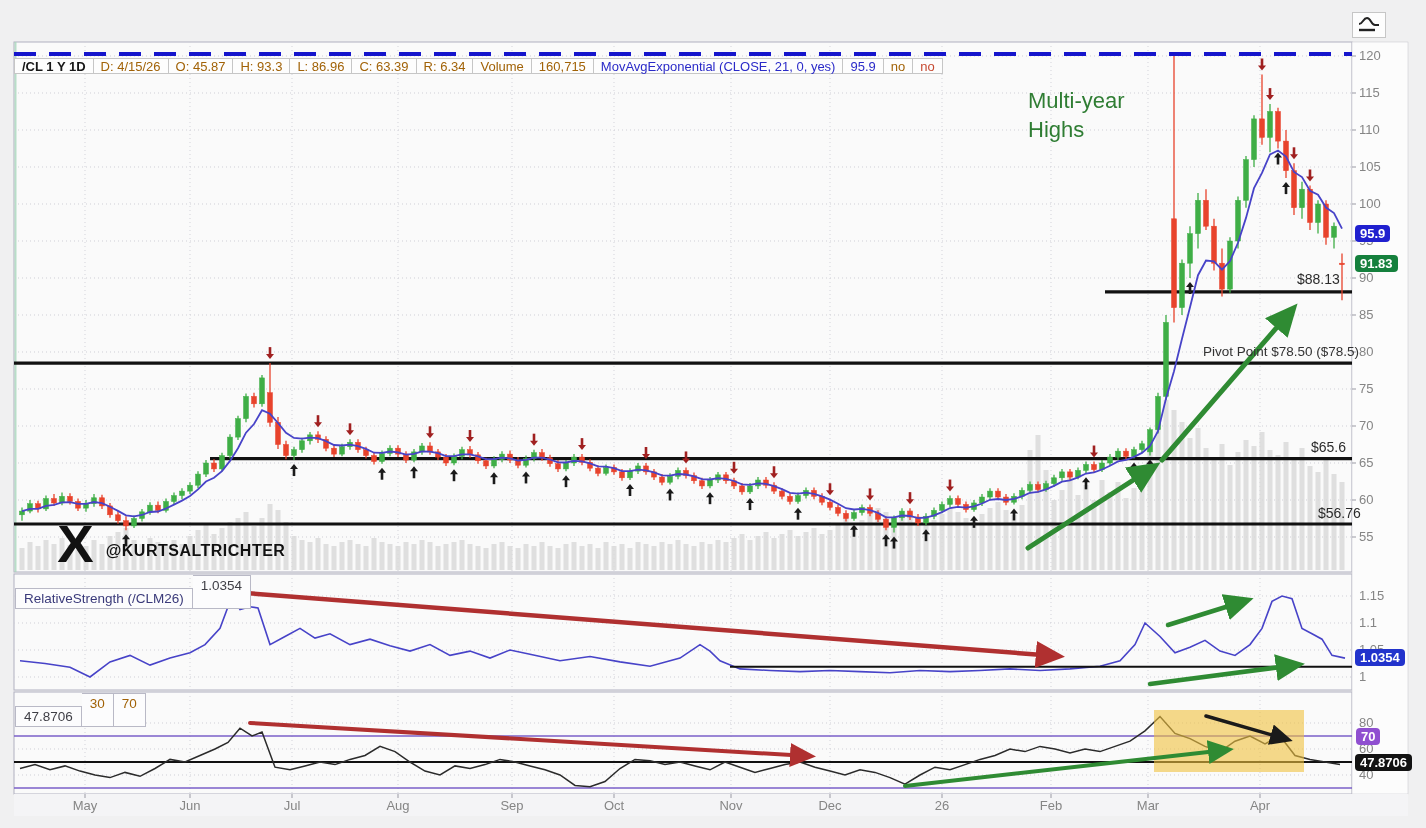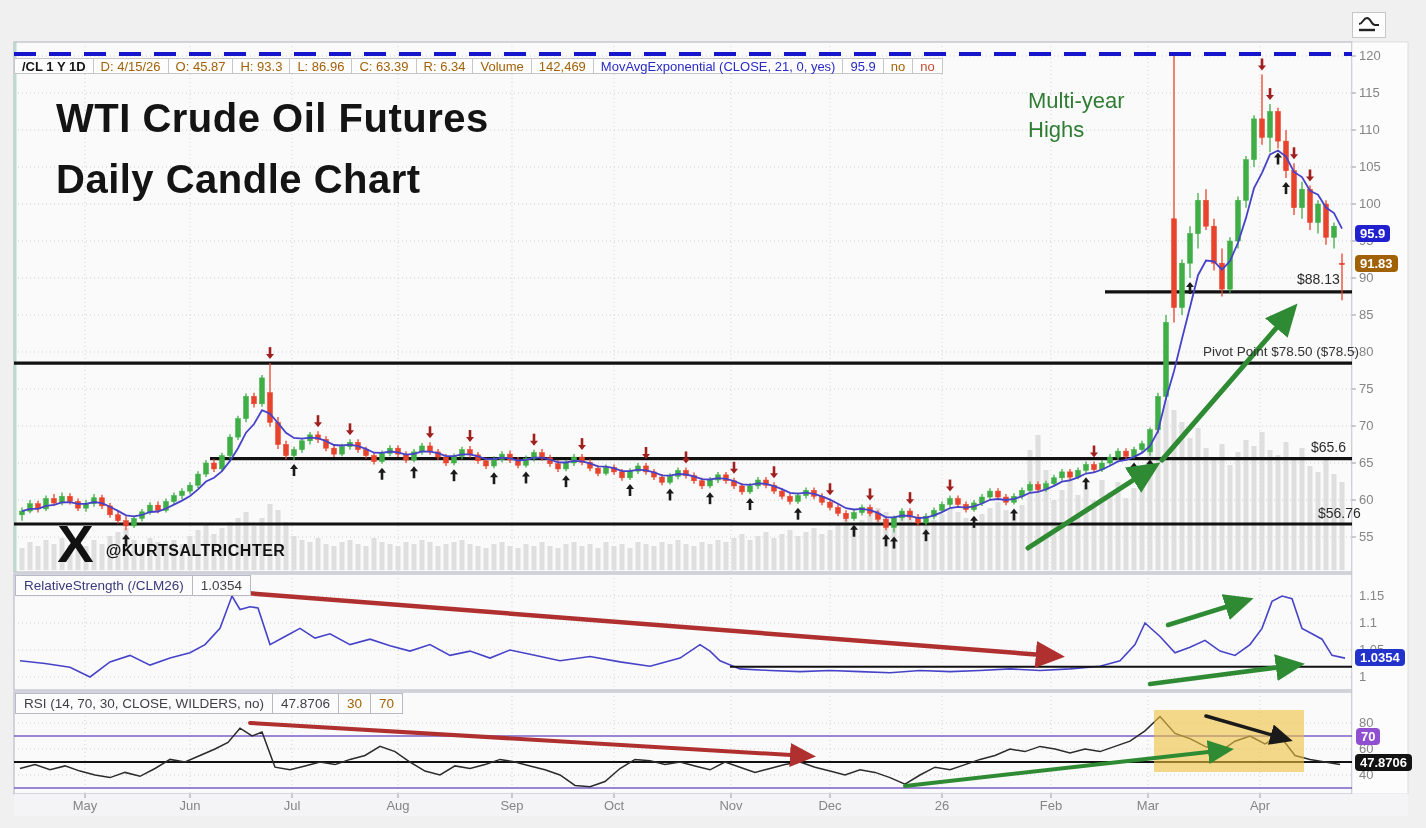--- a/index.html
+++ b/index.html
@@ -24,29 +24,29 @@
     color:#2f7d33;z-index:4;}
   .lvl{font-size:14px;color:#2b2b2b;z-index:4;}
   #pivot-label{top:344px;left:1203px;font-size:13.5px;color:#333;z-index:4;}
   #lvl88{top:271px;left:1297px;}
   #lvl65{top:439px;left:1311px;}
   #lvl56{top:505px;left:1298px;margin-left:20px;}
   
   .badge{z-index:6;font-size:13px;font-weight:bold;color:#fff;border-radius:4px;
     padding:1px 5px;line-height:15px;}
   #badge-ema{top:225px;left:1355px;background:#2020cf;}
-  #badge-last{top:255px;left:1355px;background:#a16207;}
+  #badge-last{top:255px;left:1355px;background:#15803d;}
   #badge-rs{top:649px;left:1355px;background:#2233cc;}
   #badge-rsi70{top:728px;left:1356px;background:#8f4fd0;}
   #badge-rsival{top:754px;left:1355px;background:#131313;}
   
   .phead{display:flex;z-index:5;}
   .pcell{background:#fcfcfd;border:1px solid #b9b9c6;border-left:none;font-size:13.5px;
     color:#3f3f46;padding:2px 8px;white-space:nowrap;}
-  .pcell:first-child{border-left:1px solid #b9b9c6;}
+  .pcell:first-child{border-left:1px solid #b9b9c6;margin-top:13px;}
   #rs-header{top:575px;left:15px;}
   #rs-header .pcell:first-child{color:#3a3a7a;}
   #rsi-header{top:693px;left:15px;}
   .purple{color:#a16207;}
   
   #watermark{top:518px;left:58px;display:flex;align-items:center;z-index:4;color:#111;}
   #x-glyph{font-size:52px;font-weight:900;transform:scaleX(1.05);line-height:52px;}
   #wm-handle{font-size:16px;font-weight:bold;letter-spacing:.5px;margin-left:13px;margin-top:14px;}
   svg{display:block;}
 </style>
@@ -829,38 +829,34 @@
 
   <div id="toolbar" class="abs">
     <div class="tcell">/CL 1 Y 1D</div>
     <div class="tcell">D: 4/15/26</div>
     <div class="tcell">O: 45.87</div>
     <div class="tcell">H: 93.3</div>
     <div class="tcell">L: 86.96</div>
     <div class="tcell">C: 63.39</div>
     <div class="tcell">R: 6.34</div>
     <div class="tcell">Volume</div>
-    <div class="tcell">142,469</div>
+    <div class="tcell">160,715</div>
     <div class="tcell tblue">MovAvgExponential (CLOSE, 21, 0, yes)</div>
     <div class="tcell tblue">95.9</div>
     <div class="tcell">no</div>
     <div class="tcell tred">no</div>
   </div>
 
   <div id="style-icon-box" class="abs">
     <svg width="22" height="18" viewBox="0 0 22 18">
       <path d="M1 8 C5 8 5 2 9 2 C13 2 13 9 17 9 L21 9" fill="none" stroke="#222" stroke-width="2"></path>
       <line x1="1" y1="14" x2="17" y2="14" stroke="#222" stroke-width="2.4"></line>
     </svg>
   </div>
 
-  <div id="chart-title" class="abs">
-    <div>WTI Crude Oil Futures</div>
-    <div>Daily Candle Chart</div>
-  </div>
 
 
   <div id="multiyear" class="abs">
     <div>Multi-year</div>
     <div>Highs</div>
   </div>
 
   <div id="pivot-label" class="abs">Pivot Point $78.50 ($78.5)</div>
   <div id="lvl88" class="abs lvl">$88.13</div>
   <div id="lvl65" class="abs lvl">$65.6</div>
@@ -871,21 +867,20 @@
   <div id="badge-rs" class="abs badge">1.0354</div>
   <div id="badge-rsi70" class="abs badge">70</div>
   <div id="badge-rsival" class="abs badge">47.8706</div>
 
   <div id="rs-header" class="abs phead">
     <div class="pcell">RelativeStrength (/CLM26)</div>
     <div class="pcell">1.0354</div>
   </div>
 
   <div id="rsi-header" class="abs phead">
-    <div class="pcell">RSI (14, 70, 30, CLOSE, WILDERS, no)</div>
     <div class="pcell">47.8706</div>
     <div class="pcell purple">30</div>
     <div class="pcell purple">70</div>
   </div>
 
   <div id="watermark" class="abs">
     <span id="x-glyph">X</span>
     <span id="wm-handle">@KURTSALTRICHTER</span>
   </div>
 

